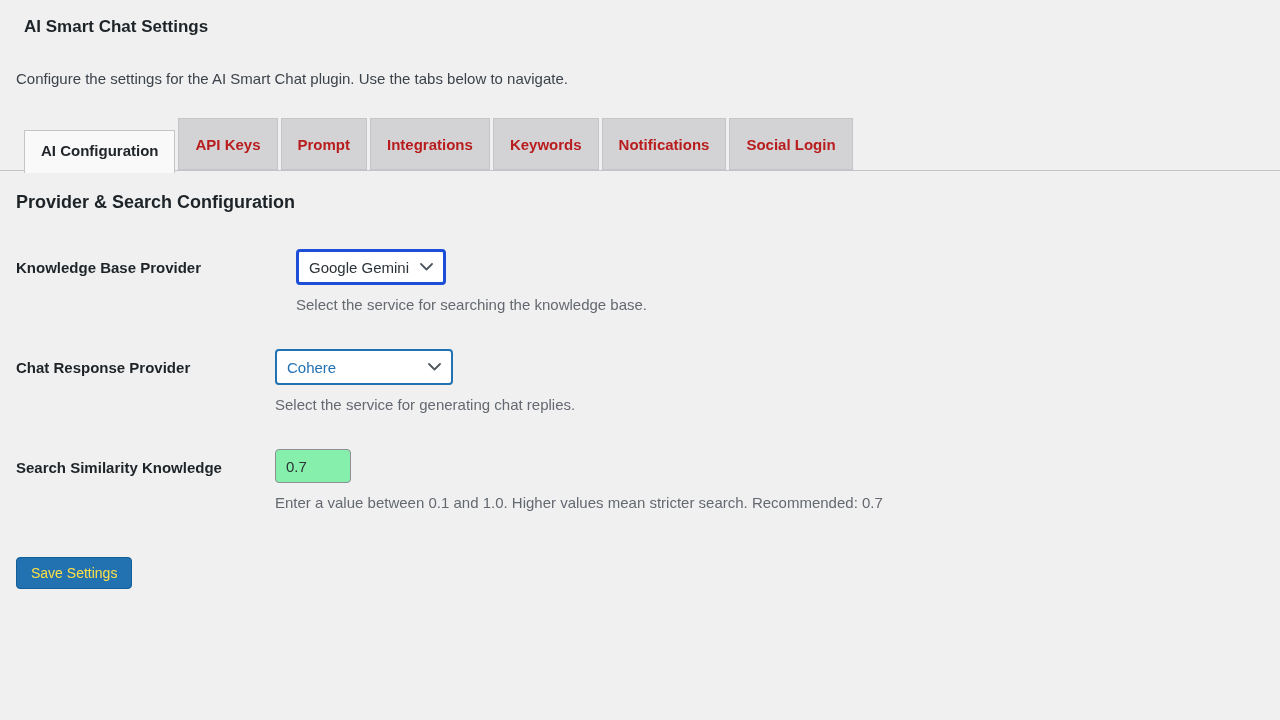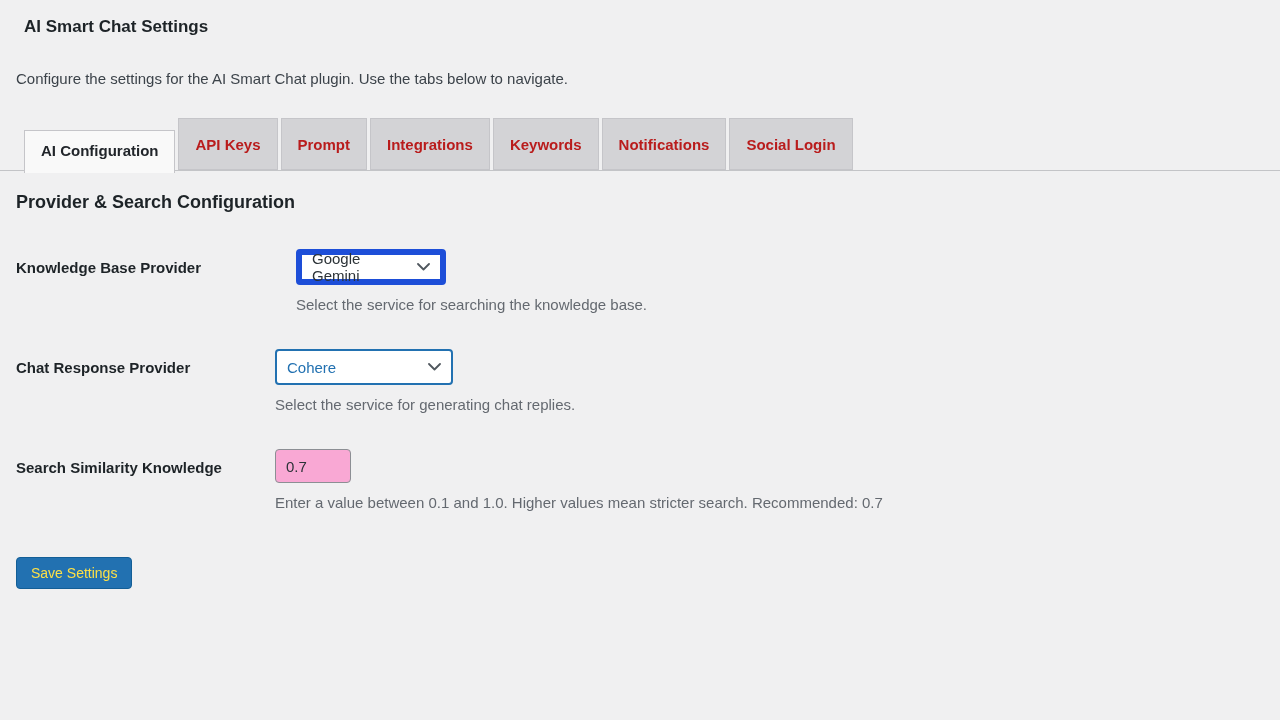--- a/index.html
+++ b/index.html
@@ -83,41 +83,41 @@
     font-weight: 700;
     color: #1d2327;
     line-height: 18px;
   }
   .field-col { display: flex; flex-direction: column; }
 
   .select-control {
     width: 150px;
     height: 36px;
     background: #ffffff;
-    border: 6px solid #1d4ed8;
+    border: 3px solid #1d4ed8;
     border-radius: 4px;
     display: flex;
     align-items: center;
     justify-content: space-between;
     padding: 0 10px;
     font-size: 15px;
     color: #2c3338;
     cursor: pointer;
   }
   .select-control.focused {
     width: 178px;
     border: 2px solid #2271b1;
     color: #2271b1;
   }
   .chevron { flex: 0 0 auto; margin-left: 8px; }
 
   .text-input {
     width: 76px;
     height: 34px;
-    background: #f9a8d4;
+    background: #86efac;
     border: 1px solid #8c8f94;
     border-radius: 4px;
     padding: 0 10px;
     font-size: 15px;
     color: #2c3338;
     font-family: "Liberation Sans", sans-serif;
   }
 
   .description {
     margin-top: 10px;

